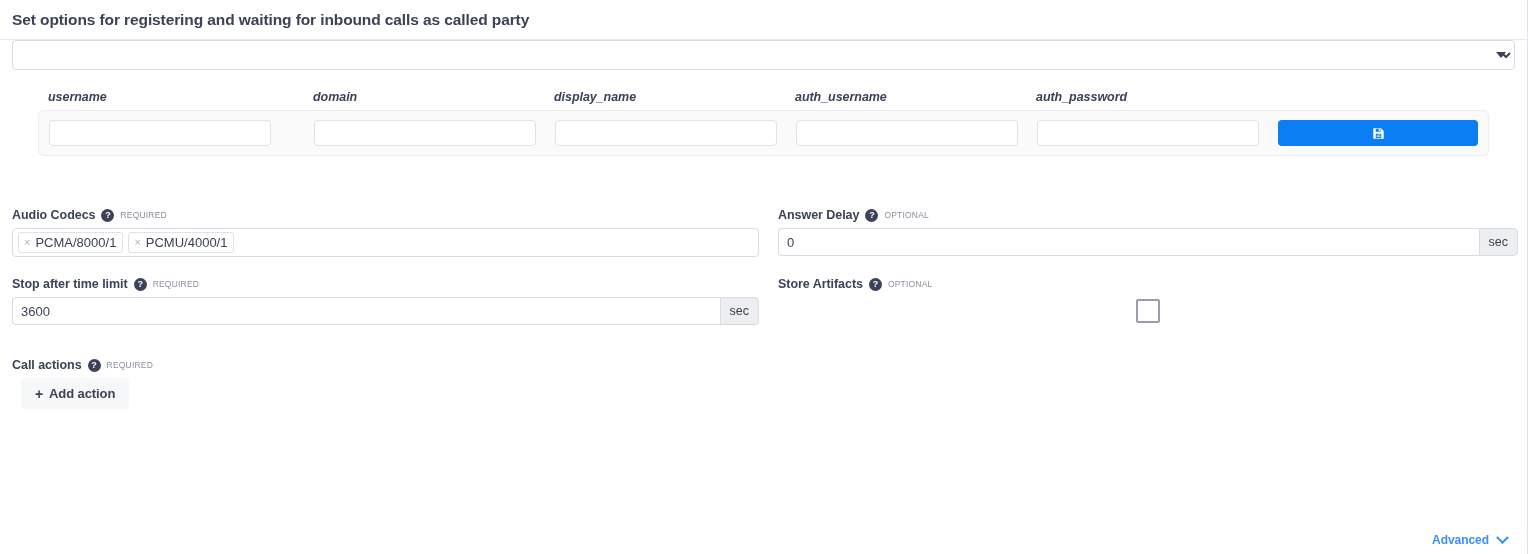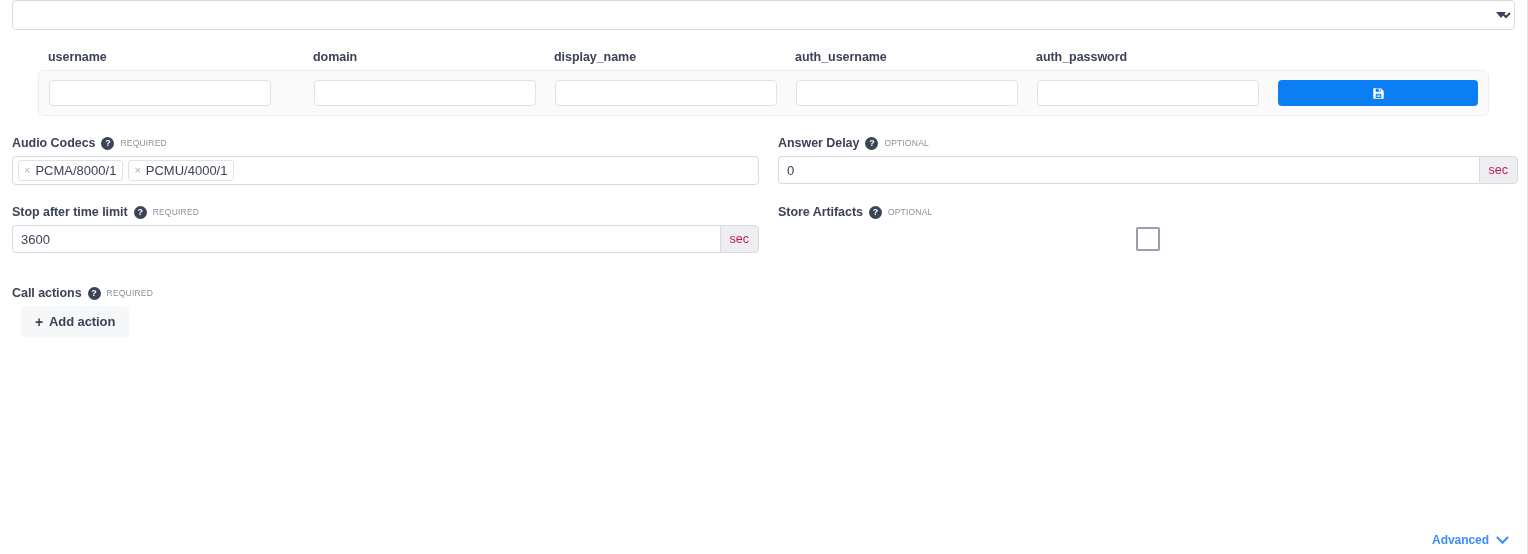--- a/index.html
+++ b/index.html
@@ -81,20 +81,21 @@
 
   
   .cred-table {
     margin-top: 20px;
     padding: 0 26px;
   }
   .cred-head {
     display: flex;
     padding: 0 10px;
     margin-bottom: 6px;
+    font-style: italic;
   }
   .cred-head .col {
     font-size: 12.5px;
     font-weight: bold;
     color: #3c4257;
     letter-spacing: -0.05px;
   }
   .col-0 { width: 241px; }
   .col-1 { width: 241px; margin-left: 24px; }
   .col-2 { width: 241px; }
@@ -145,21 +146,21 @@
     height: 38px;
     display: flex;
     align-items: center;
     justify-content: center;
     font-size: 13px;
     color: #4f5665;
   }
 
   
   .form-grid {
-    margin-top: 20px;
+    margin-top: 52px;
     display: grid;
     grid-template-columns: 757px 749px;
     column-gap: 0px;
     row-gap: 0px;
   }
   .cell-left  { padding-right: 10px; }
   .cell-right { padding-left: 9px; }
 
   .lbl-row {
     display: flex;
@@ -242,21 +243,21 @@
     font-family: "Liberation Sans", sans-serif;
   }
   .ig-addon {
     min-width: 39px;
     padding: 0 9px;
     height: 28px;
     border: 1px solid #d8dbe0;
     border-radius: 0 4px 4px 0;
     background: #eceef1;
     font-size: 12.5px;
-    color: #be185d;
+    color: #404040;
     display: flex;
     align-items: center;
     justify-content: center;
   }
 
   .row-gap { height: 20px; }
 
   
   .cb-wrap {
     height: 28px;
@@ -314,20 +315,23 @@
     border-right: 2px solid #3d8ef7;
     border-bottom: 2px solid #3d8ef7;
     transform: rotate(45deg) translate(-2px,-2px);
   }
 </style>
 </head>
 <body>
 
 <div class="page">
 
+  <div class="panel-header">
+    <div class="panel-title">Set options for registering and waiting for inbound calls as called party</div>
+  </div>
 
   <div class="body">
 
     <div class="select-wrap">
       <select class="select-box">
         <option></option>
       </select>
       <span class="select-caret"></span>
     </div>
 

